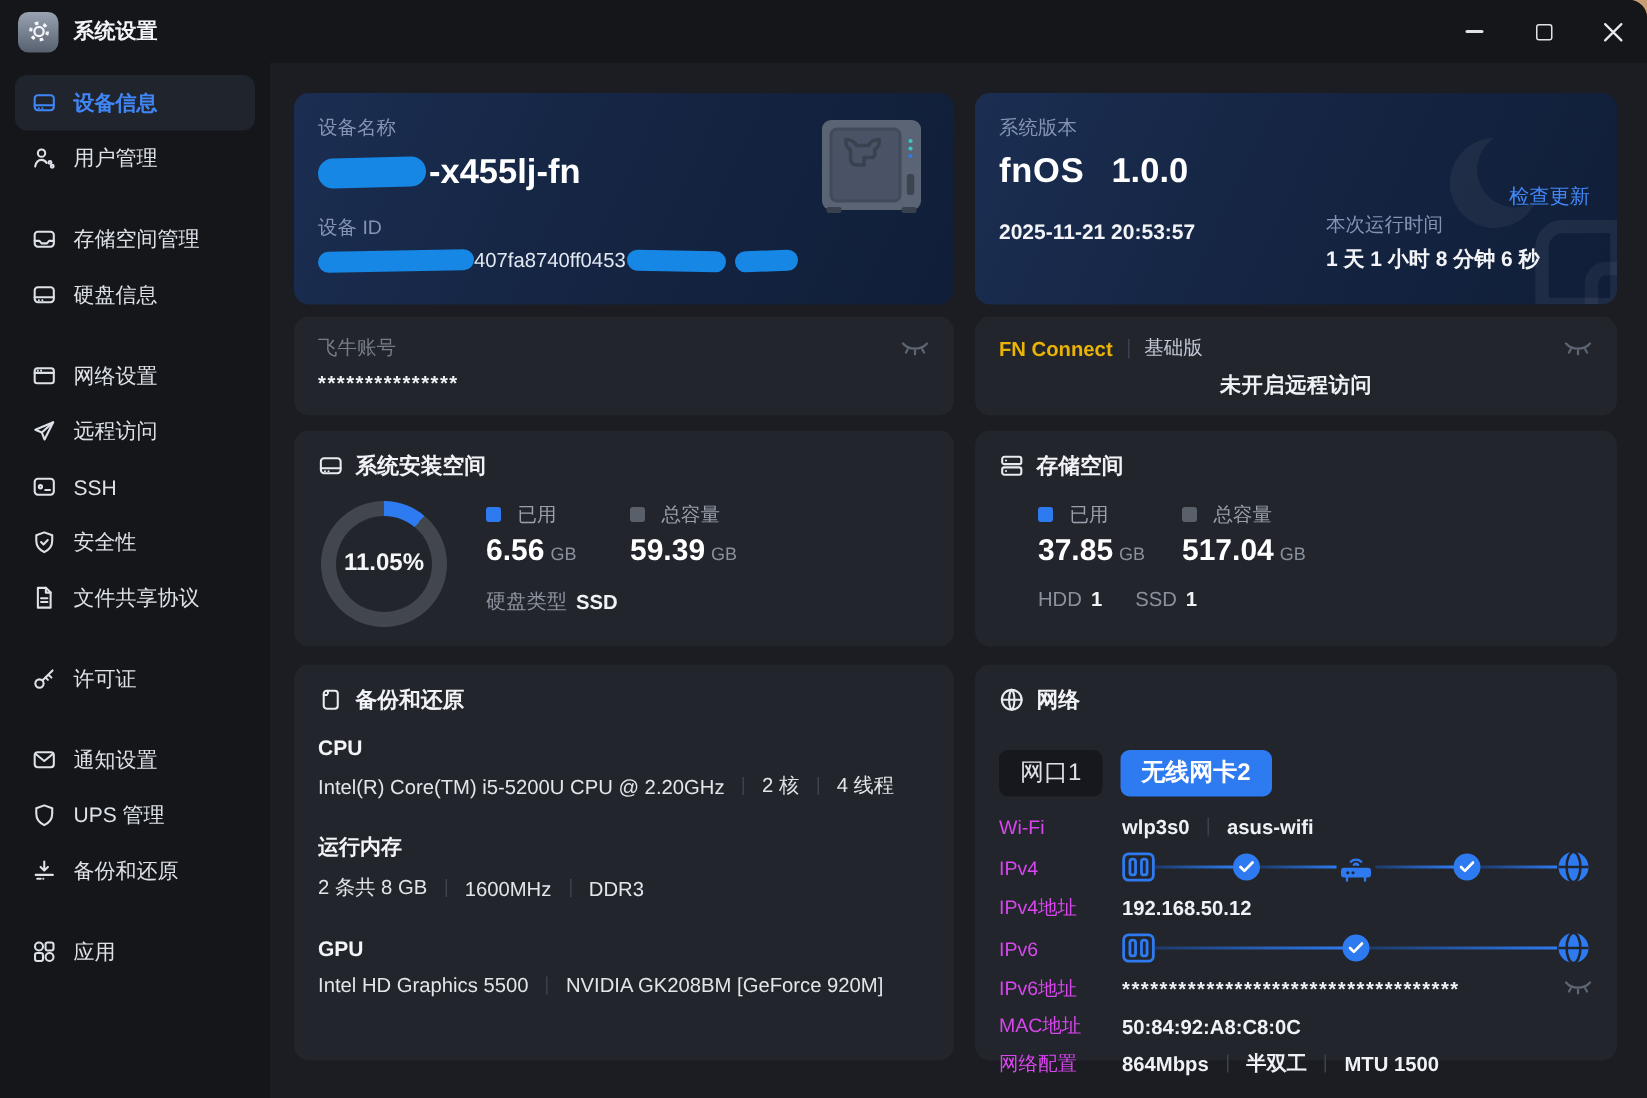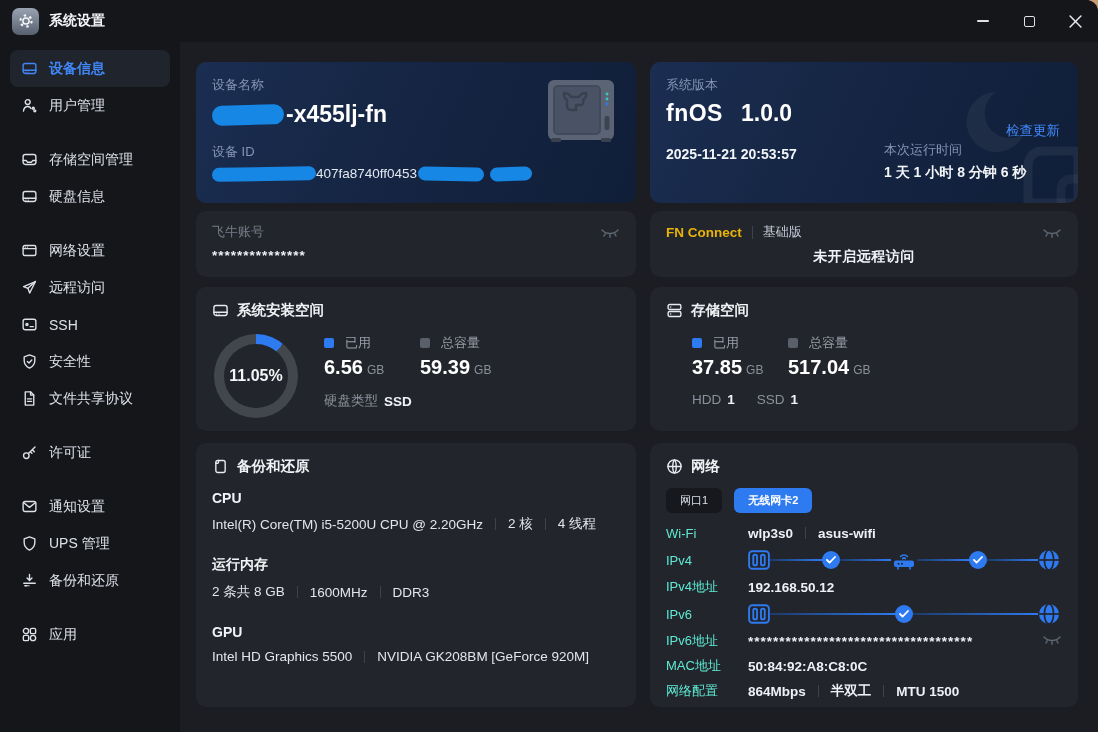--- a/index.html
+++ b/index.html
@@ -85,25 +85,25 @@
   .metarow b { color:#f0f3f6; }
   .metarow .gap { width:10px; }
 
   
   .hw-sec { margin-top:14px; font-size:14px; font-weight:bold; color:#f2f4f7; }
   .hw-line { margin-top:9px; font-size:13.5px; color:#e2e6eb; display:flex; align-items:center;text-align:center; }
   .pipe { width:1px; height:12px; background:#3d434b; margin:0 12px; }
 
   
   .tabs { display:flex; gap:12px; margin-top:12px; }
-  .tab { padding:5px 14px; border-radius:6px; font-size:11px; color:#dde1e7; background:#16181d; cursor:pointer; }
+  .tab { padding:5px 14px; border-radius:6px; font-size:16px; color:#dde1e7; background:#16181d; cursor:pointer;margin-top:12px; }
   .tab.active { background:#2e7af0; color:#ffffff; font-weight:bold; }
   .netrows { margin-top:11px; display:flex; flex-direction:column; gap:7px; }
   .netrow { display:flex; align-items:center; min-height:18px; }
-  .netlabel { width:82px; flex:0 0 auto; font-size:13px; color:#5eead4; }
+  .netlabel { width:82px; flex:0 0 auto; font-size:13px; color:#d946ef; }
   .netval { font-size:13.5px; font-weight:bold; color:#eef1f5; display:flex; align-items:center; }
   .diag { flex:1; display:flex; align-items:center; margin-right:2px; }
   .dline { flex:1; height:2px; background:linear-gradient(90deg,#1d3a69,#2e7af0); position:relative; }
   .dcheck { width:18px; height:18px; border-radius:50%; background:#2e7af0; display:flex; align-items:center; justify-content:center; flex:0 0 auto; margin:0 -1px; z-index:2; }
   .stars { letter-spacing:1px; }
   .eyerow { margin-left:auto; cursor:pointer; display:flex; align-items:center; }
 </style>
 </head>
 <body>
 

